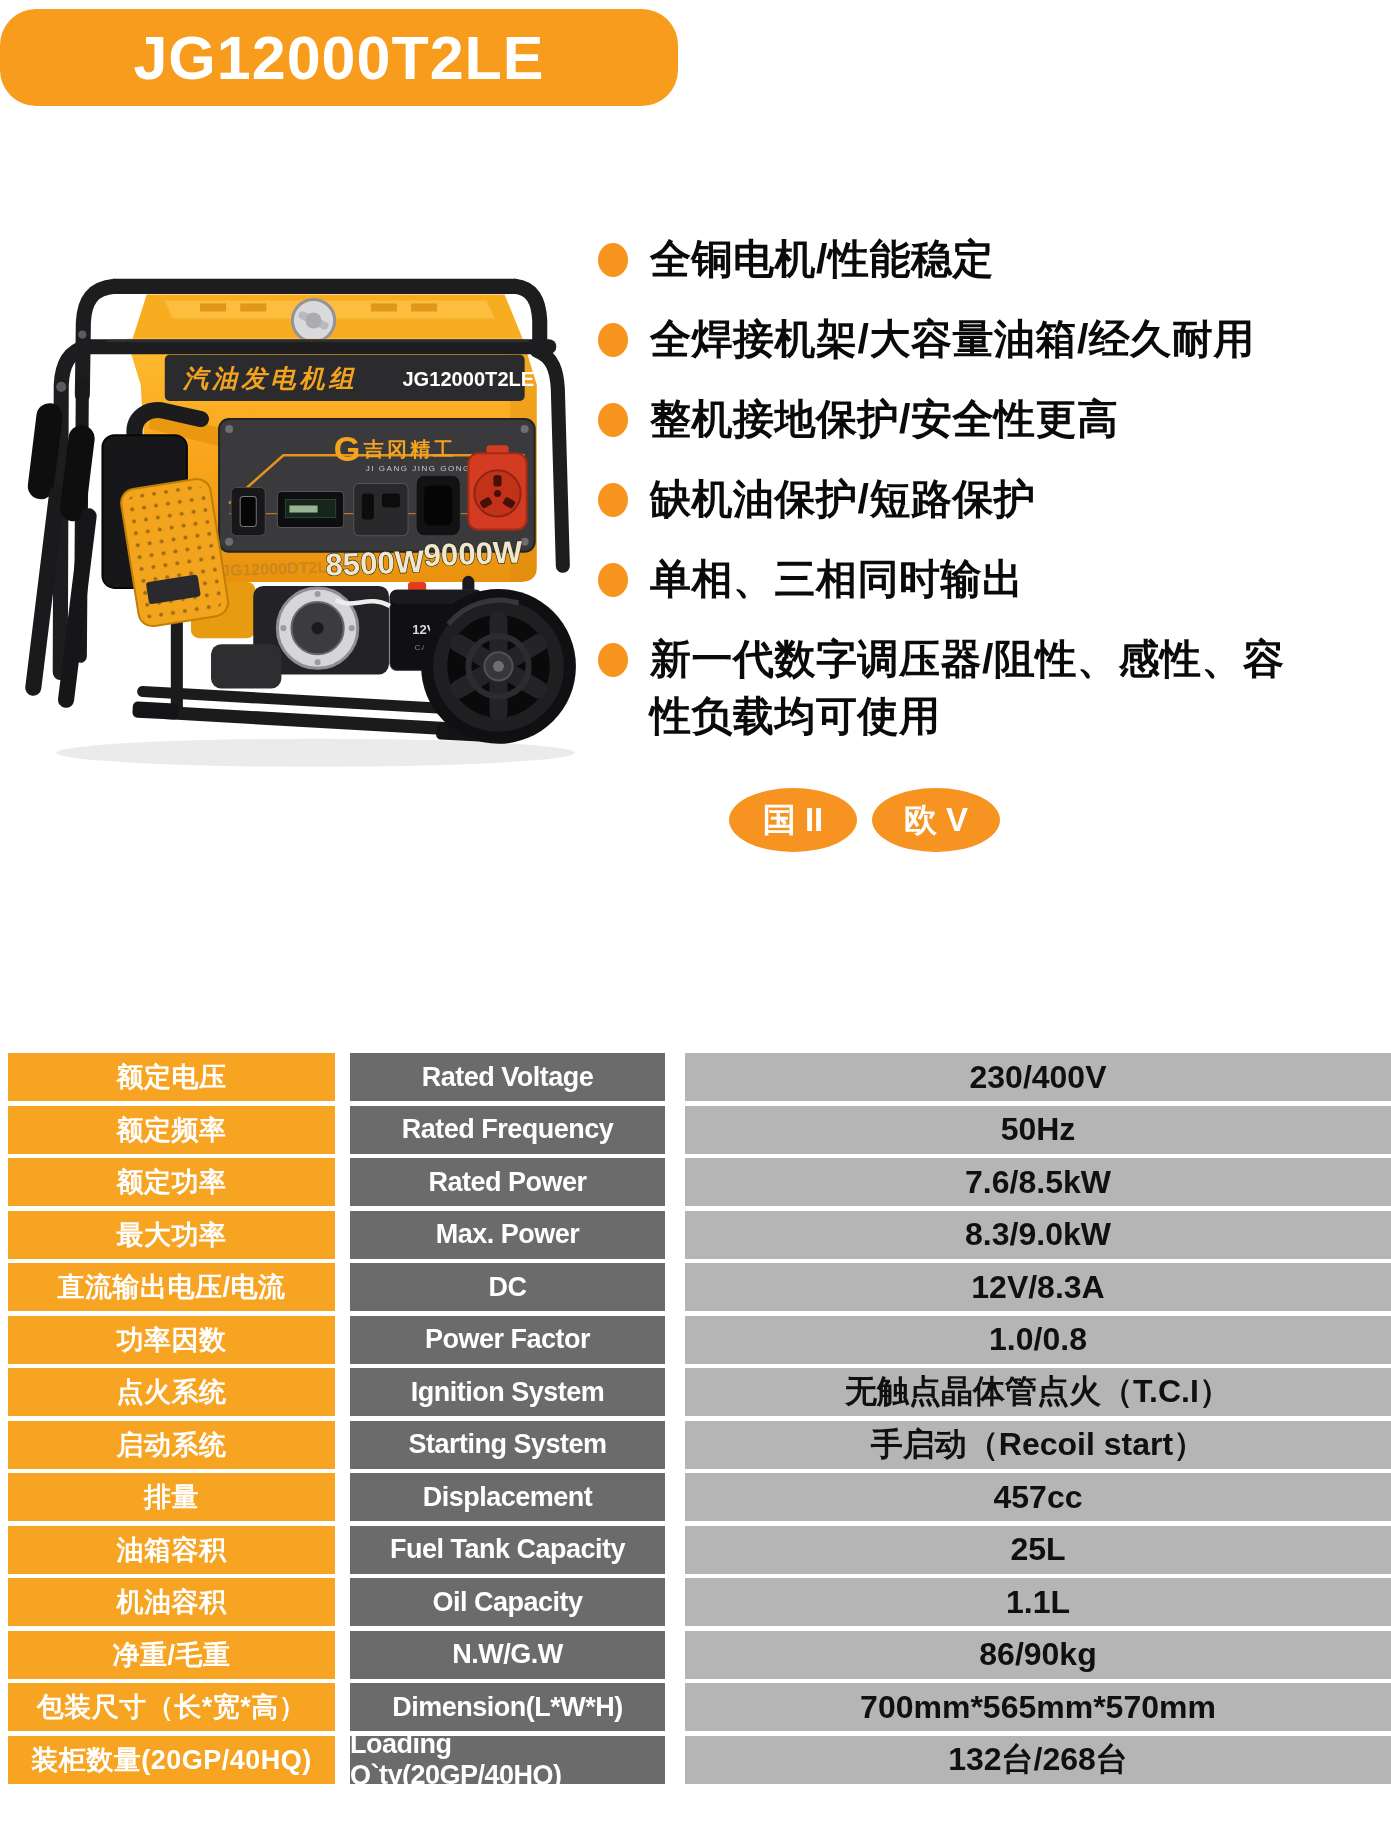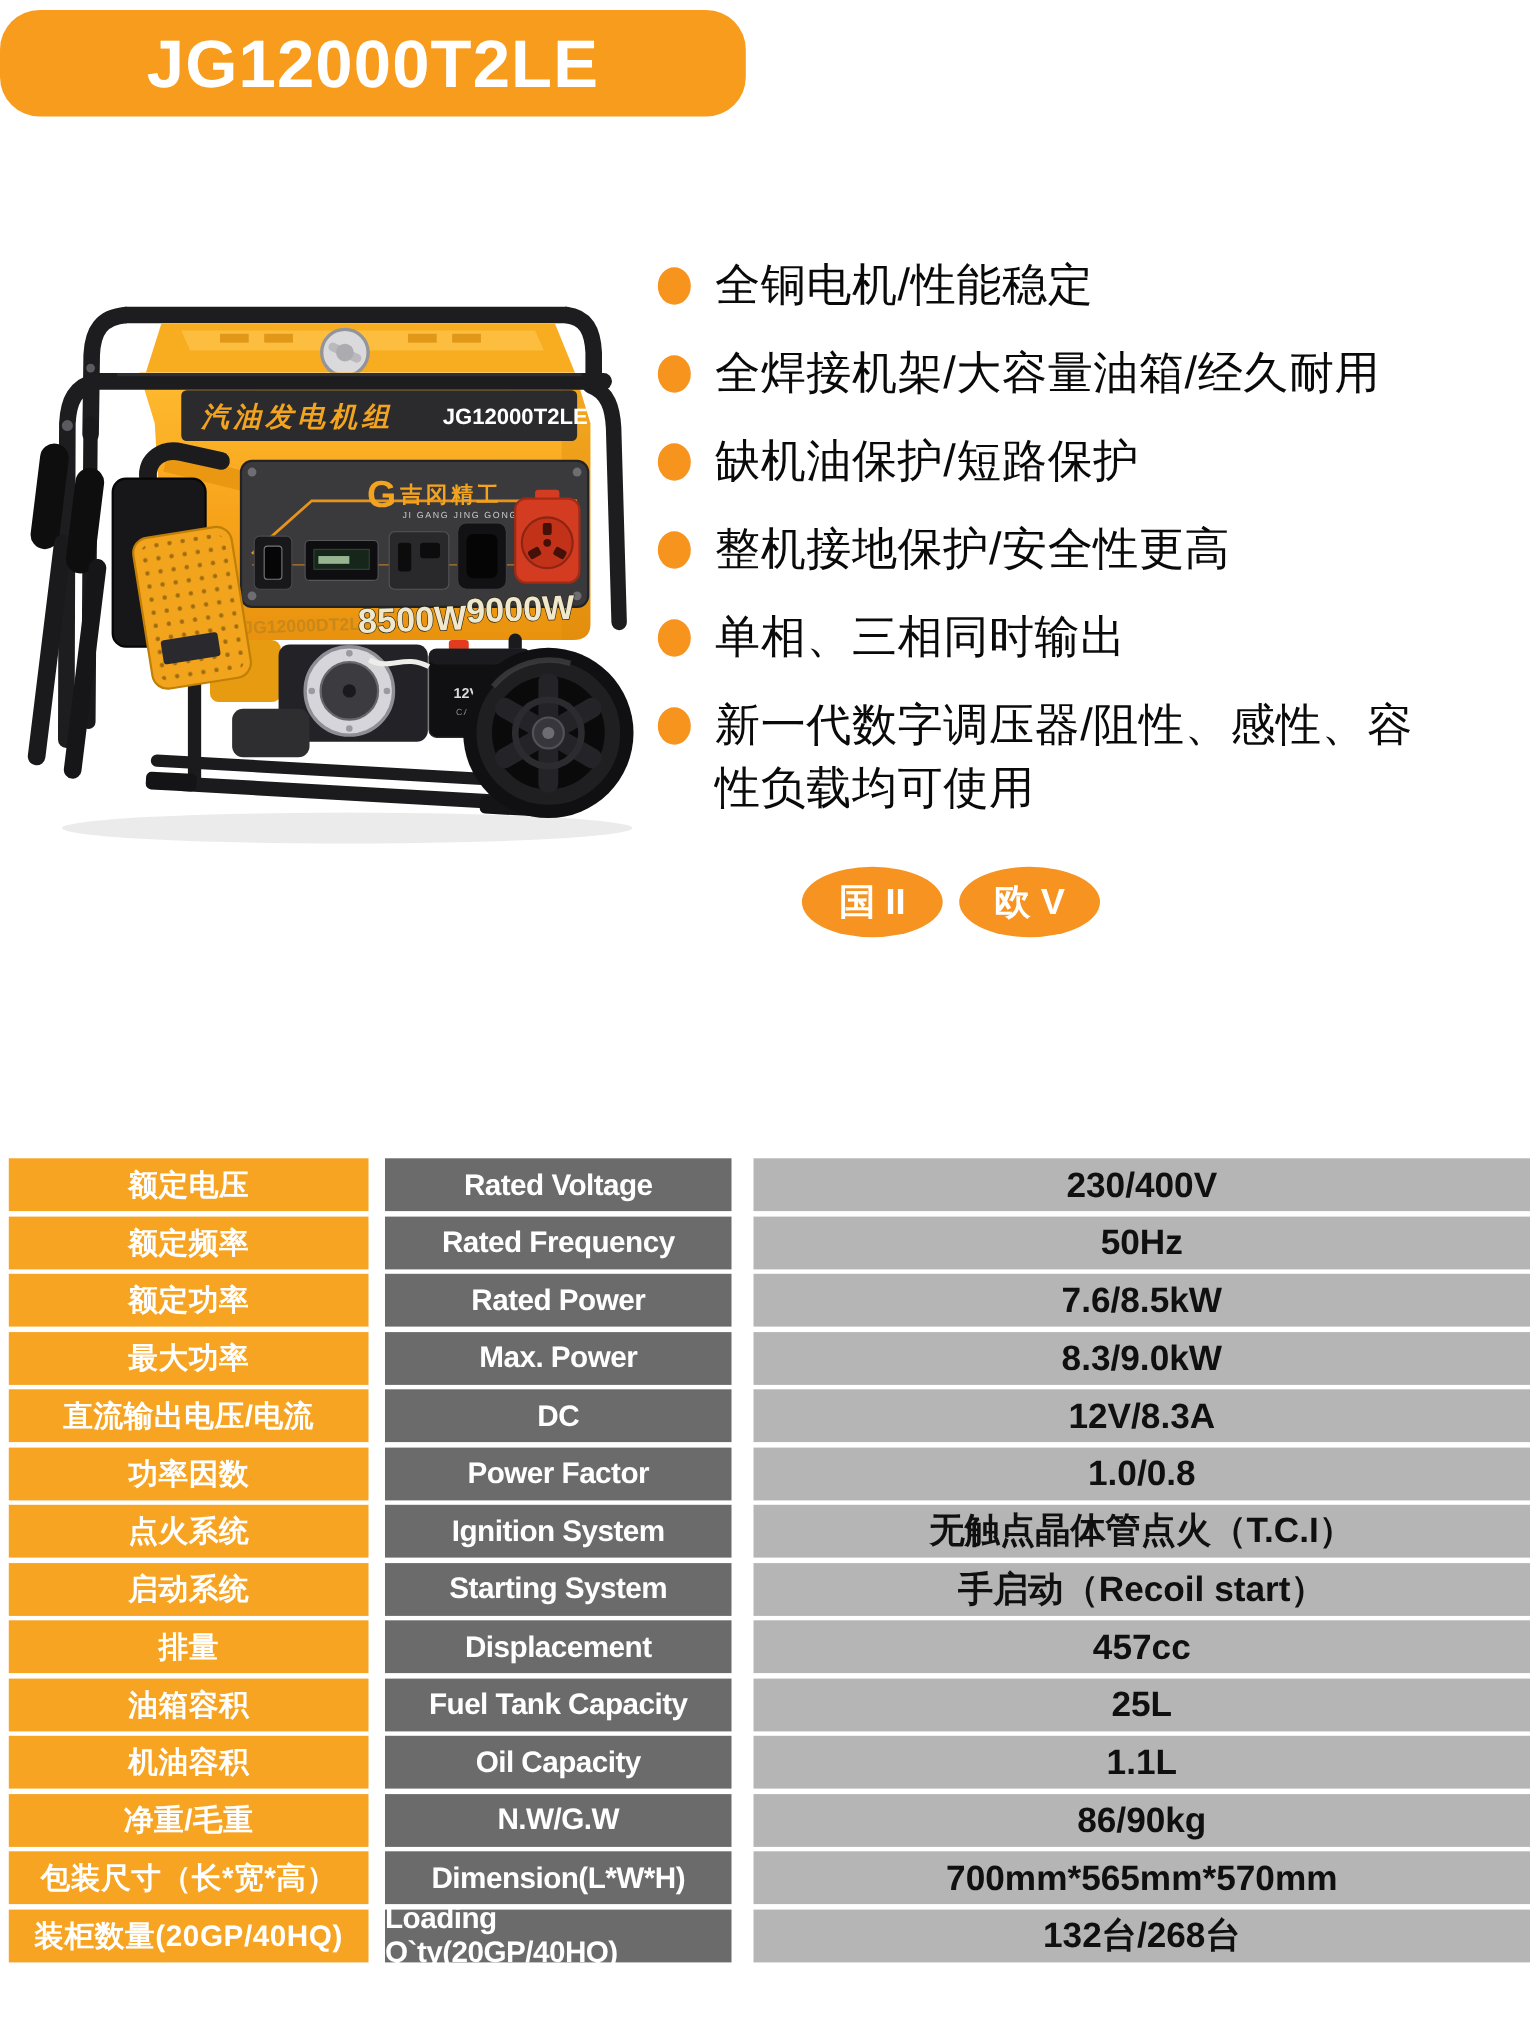--- a/index.html
+++ b/index.html
@@ -16,21 +16,21 @@
   }
 
   
   .product-visual{ position:absolute; left:14px; top:233px; width:578px; height:545px; }
   svg text { font-family:"Liberation Sans","DejaVu Sans",sans-serif; }
 
   
   .features{ position:absolute; left:598px; top:231px; width:716px; list-style:none; }
   .features li{
     display:flex; margin-bottom:23px;
-    font-size:41px; font-weight:normal; color:#0a0a0a; line-height:57px;
+    font-size:41px; font-weight:bold; color:#0a0a0a; line-height:57px;
     letter-spacing:0.5px;
   }
   .features .dot{
     flex:0 0 30px; width:30px; height:34px; border-radius:50%;
     background:#F7941E; margin:12px 22px 0 0;
   }
 
   
   .badges{ position:absolute; left:729px; top:788px; display:flex; gap:15px; }
   .badge{
@@ -242,25 +242,25 @@
   <li>
     <span class="dot"></span>
     <span>全铜电机/性能稳定</span>
   </li>
   <li>
     <span class="dot"></span>
     <span>全焊接机架/大容量油箱/经久耐用</span>
   </li>
   <li>
     <span class="dot"></span>
+    <span>整机接地保护/安全性更高</span>
+  </li>
+  <li>
+    <span class="dot"></span>
     <span>缺机油保护/短路保护</span>
-  </li>
-  <li>
-    <span class="dot"></span>
-    <span>整机接地保护/安全性更高</span>
   </li>
   <li>
     <span class="dot"></span>
     <span>单相、三相同时输出</span>
   </li>
   <li>
     <span class="dot"></span>
     <span>新一代数字调压器/阻性、感性、容性负载均可使用</span>
   </li>
 </ul>

